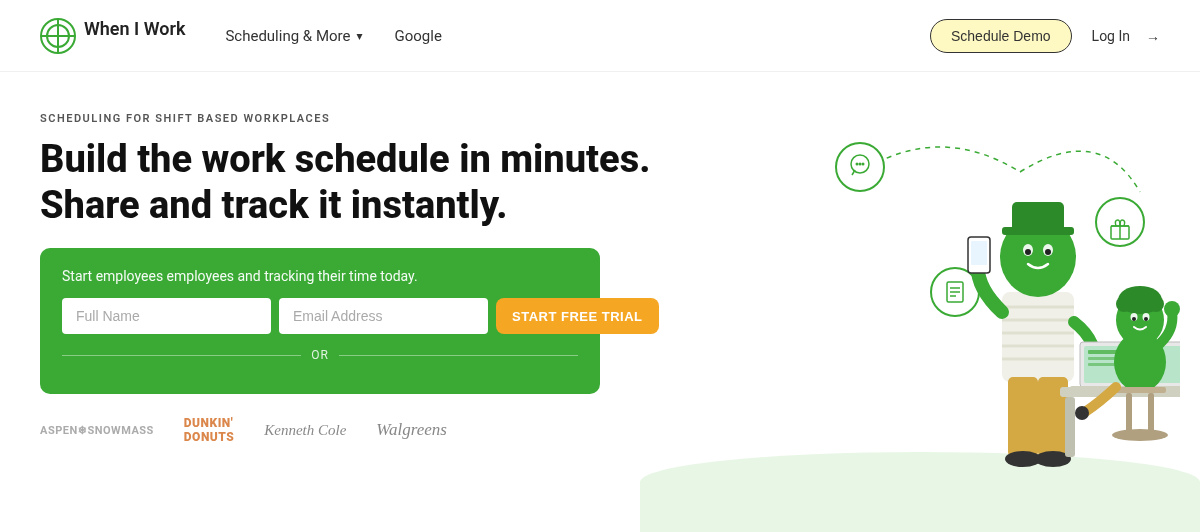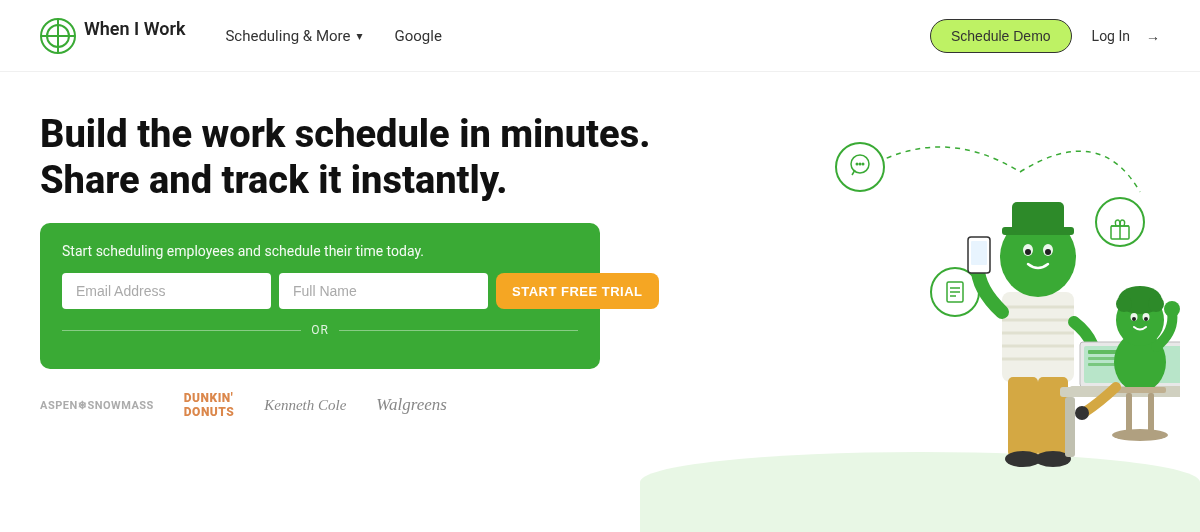--- a/index.html
+++ b/index.html
@@ -55,21 +55,21 @@
     .nav-right {
       display: flex;
       align-items: center;
       gap: 20px;
     }
     .schedule-demo-btn {
       border: 1.5px solid #333;
       border-radius: 24px;
       padding: 8px 20px;
       font-size: 14px;
-      background: #bef264;
+      background: #fef9c3;
       cursor: pointer;
       color: #333;
       text-align: right;
     }
     .login-link {
       font-size: 14px;
       color: #333;
       text-decoration: none;
       display: flex;
       align-items: center;
@@ -270,30 +270,31 @@
     <a class="login-link" href="#">
       <span>Log In</span>
       <span style="font-size:14px;">→</span>
     </a>
   </div>
 </nav>
 
 <div class="main">
 
   <div class="left-content">
+    <p class="eyebrow">SCHEDULING FOR SHIFT BASED WORKPLACES</p>
     <h1 class="hero-title">
       <span>Build the work schedule in minutes.</span><br>
       <span>Share and track it instantly.</span>
     </h1>
 
     <div class="cta-card">
-      <p class="cta-subtitle">Start scheduling employees and schedule their time today.</p>
+      <p class="cta-subtitle">Start employees employees and tracking their time today.</p>
       <div class="cta-form-row">
+        <input class="cta-input" type="text" placeholder="Full Name" style="">
         <input class="cta-input" type="email" placeholder="Email Address" style="">
-        <input class="cta-input" type="text" placeholder="Full Name" style="">
         <button class="start-btn">START FREE TRIAL</button>
       </div>
       <div class="or-divider">
         <div class="or-line"></div>
         <span class="or-text">OR</span>
         <div class="or-line"></div>
       </div>
     </div>
 
     <div class="brands">

